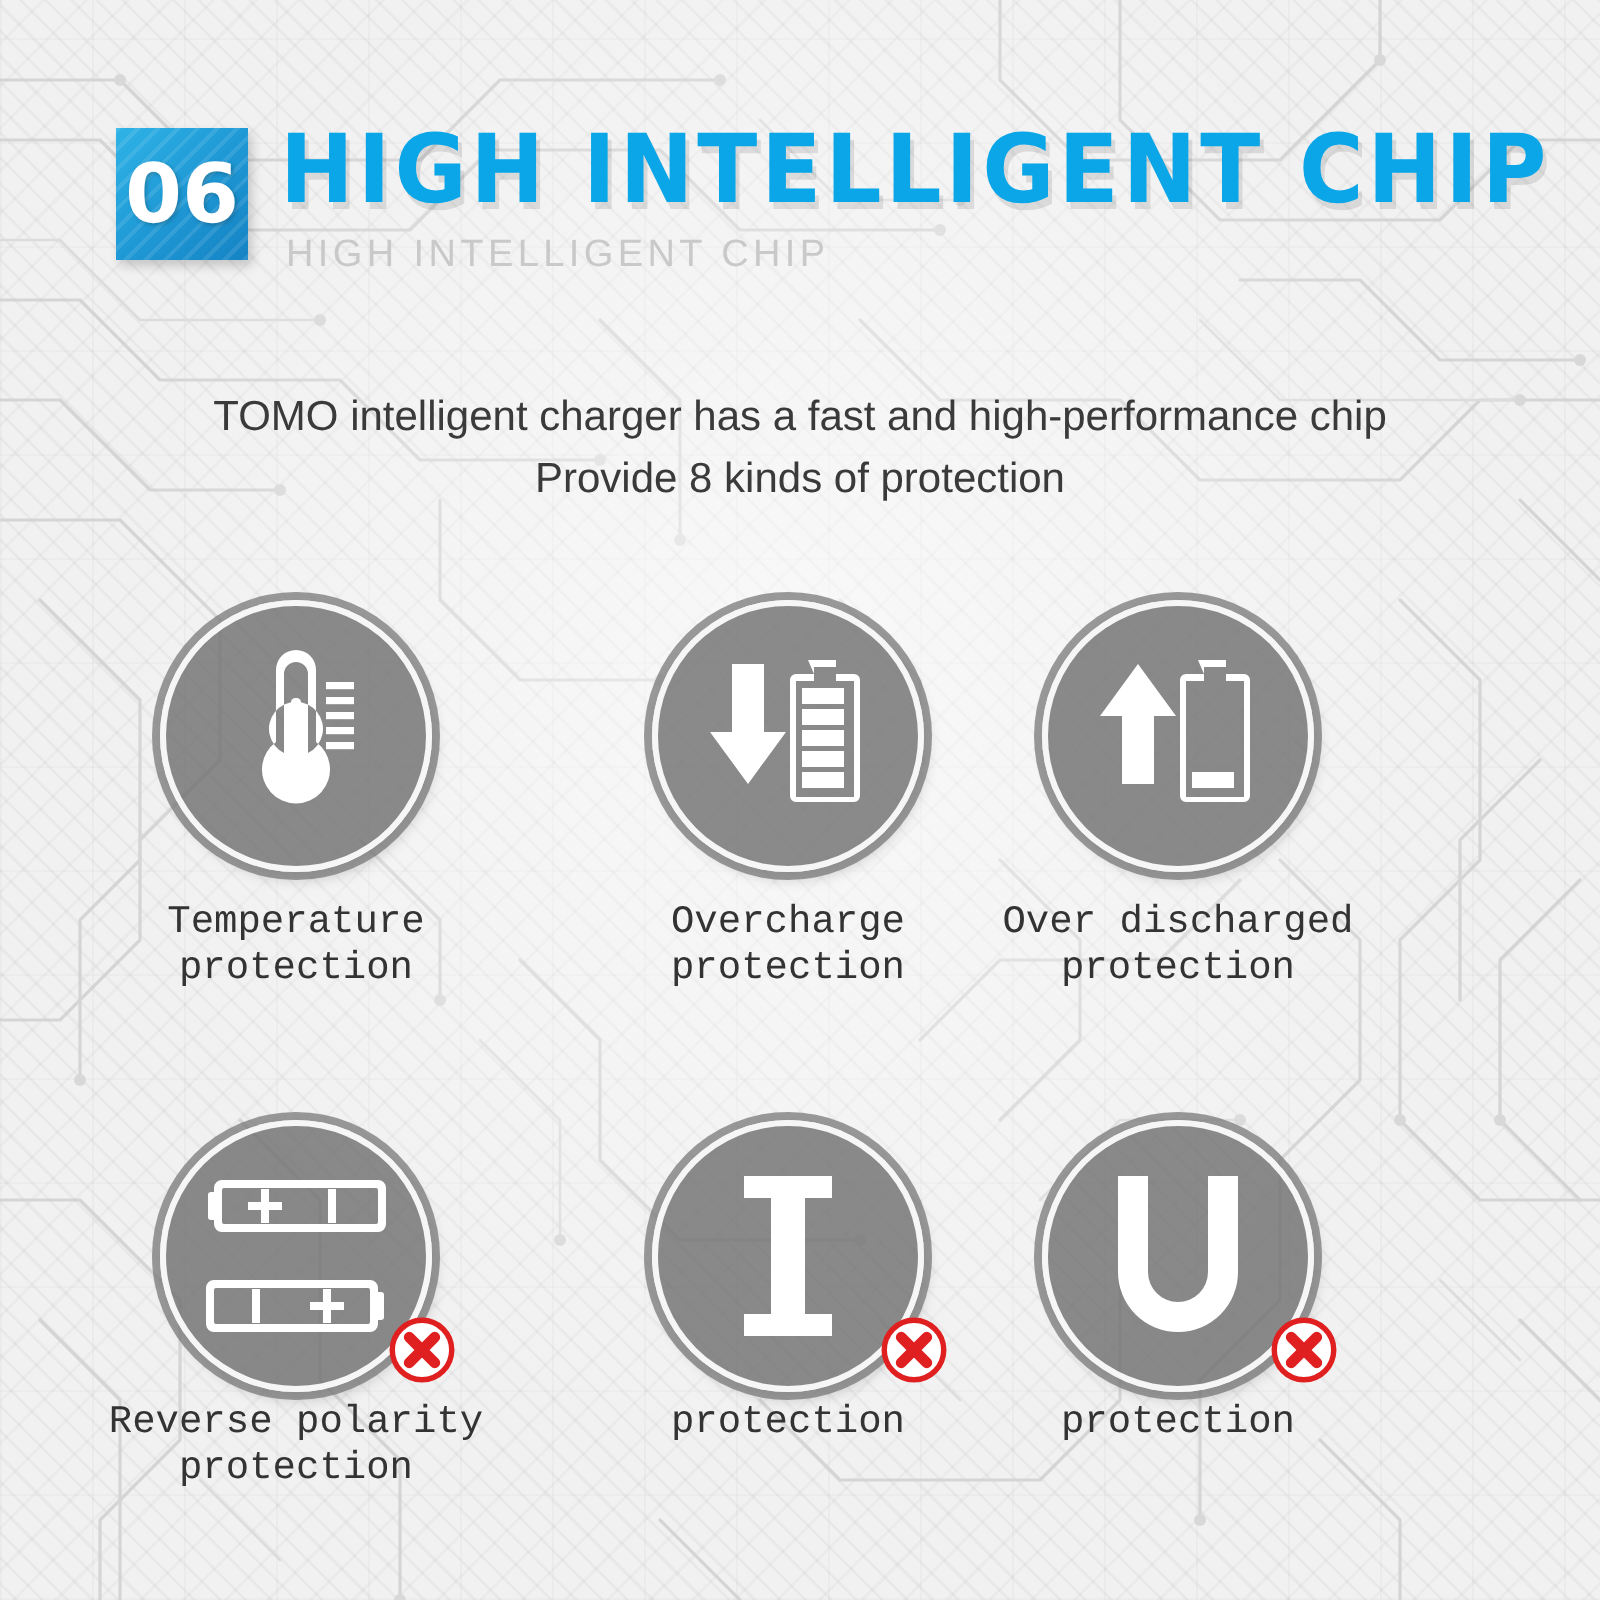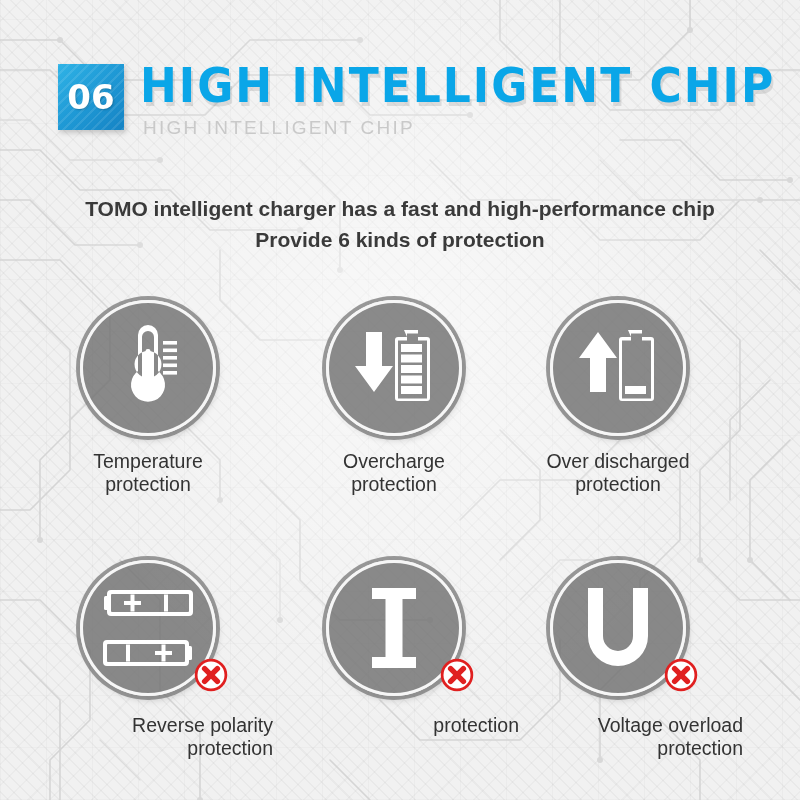--- a/index.html
+++ b/index.html
@@ -37,21 +37,21 @@
     position:absolute;left:58px;top:64px;width:66px;height:66px;
     background:linear-gradient(135deg,#2fb3e6 0%,#1f9ad6 48%,#1583c4 100%);
     box-shadow:2px 3px 5px rgba(0,0,0,.18);
   }
   .badge::after{
     content:"";position:absolute;inset:0;
     background:repeating-linear-gradient(135deg, rgba(255,255,255,.10) 0 2px, rgba(255,255,255,0) 2px 7px);
   }
   .badge-num{
     position:relative;z-index:2;display:flex;align-items:center;justify-content:center;
-    width:100%;height:100%;color:#fff;font-weight:bold;font-size:34px;letter-spacing:0px;
+    width:100%;height:100%;color:#fff;font-weight:bold;font-size:41px;letter-spacing:0px;
     font-family:"DejaVu Sans",sans-serif;text-shadow:1px 1px 2px rgba(0,0,0,.22);
   }
   .title{
     position:absolute;left:140px;top:58px;
     font-family:"DejaVu Sans",sans-serif;
     font-size:44px;font-weight:bold;letter-spacing:2px;
     color:#0aa6e8;
     text-shadow:2px 3px 0 rgba(0,0,0,.10);
     transform:scaleY(1.08);transform-origin:left top;
     white-space:nowrap;
@@ -61,45 +61,45 @@
     font-size:19px;letter-spacing:2.2px;color:#c9c9c9;white-space:nowrap;
     font-family:"Liberation Sans",sans-serif;
   }
 
   
   .desc{
     position:absolute;left:0;top:193px;width:800px;text-align:center;
     color:#3a3a3a;font-size:21px;line-height:31px;
     font-family:"Liberation Sans",sans-serif;
   }
-  .desc div{white-space:nowrap;font-weight:bold;}
+  .desc div{white-space:nowrap;}
 
   
   .grid{position:absolute;left:0;top:300px;width:800px;}
   .row{position:relative;height:260px;}
   .cell{position:absolute;width:250px;text-align:center;}
-  .cell.c0{left:23px;} .cell.c1{left:269px;} .cell.c2{left:493px;}
+  .cell.c0{left:23px;} .cell.c1{left:269px;} .cell.c2{left:464px;}
 
   .disc-wrap{position:relative;width:136px;height:136px;margin:0 auto;}
   .disc{
     position:absolute;inset:0;border-radius:50%;
     background:rgba(110,110,110,.80);
     border:3.5px solid rgba(255,255,255,.92);
     box-shadow:0 0 0 4px rgba(120,120,120,.75), 2px 4px 7px rgba(0,0,0,.16);
   }
   .disc-ico{position:absolute;inset:0;display:flex;align-items:center;justify-content:center;}
   .disc-ico svg{display:block;}
   .xbadge{position:absolute;right:-12px;bottom:4px;width:34px;height:34px;}
 
   .caption{
     margin-top:14px;color:#333;font-size:19.5px;line-height:23px;
-    font-family:Liberation Sans, sans-serif;
+    font-family:Liberation Mono, monospace;
   }
   .caption .l2{display:block;}
-  .row2 .caption{margin-top:18px;text-align:right;}
+  .row2 .caption{margin-top:4px;}
 </style>
 </head>
 <body>
 
 <div id="page">
 
   <div class="bg-layer">
     <div class="bg-diag"></div>
     <div class="bg-grid"></div>
     <svg class="bg-svg" viewBox="0 0 800 800">
@@ -175,21 +175,21 @@
   <div class="header">
     <div class="badge">
       <div class="badge-num">06</div>
     </div>
     <div class="title">HIGH INTELLIGENT CHIP</div>
     <div class="subtitle">HIGH INTELLIGENT CHIP</div>
   </div>
 
   <div class="desc">
     <div>TOMO intelligent charger has a fast and high-performance chip</div>
-    <div>Provide 6 kinds of protection</div>
+    <div>Provide 8 kinds of protection</div>
   </div>
 
   <div class="grid">
 
     <div class="row row1">
 
       <div class="cell c0">
         <div class="disc-wrap">
           <div class="disc"></div>
           <div class="disc-ico">
@@ -333,19 +333,18 @@
           </div>
           <svg class="xbadge" viewBox="0 0 40 40">
             <circle cx="20" cy="20" r="17.5" fill="#ffffff" stroke="#e02020" stroke-width="3.2"></circle>
             <g stroke="#e02020" stroke-width="6.4" stroke-linecap="round">
               <line x1="12.5" y1="12.5" x2="27.5" y2="27.5"></line>
               <line x1="27.5" y1="12.5" x2="12.5" y2="27.5"></line>
             </g>
           </svg>
         </div>
         <div class="caption">
-          <span>Voltage overload</span>
           <span class="l2">protection</span>
         </div>
       </div>
     </div>
   </div>
 </div>
 
 </body></html>

